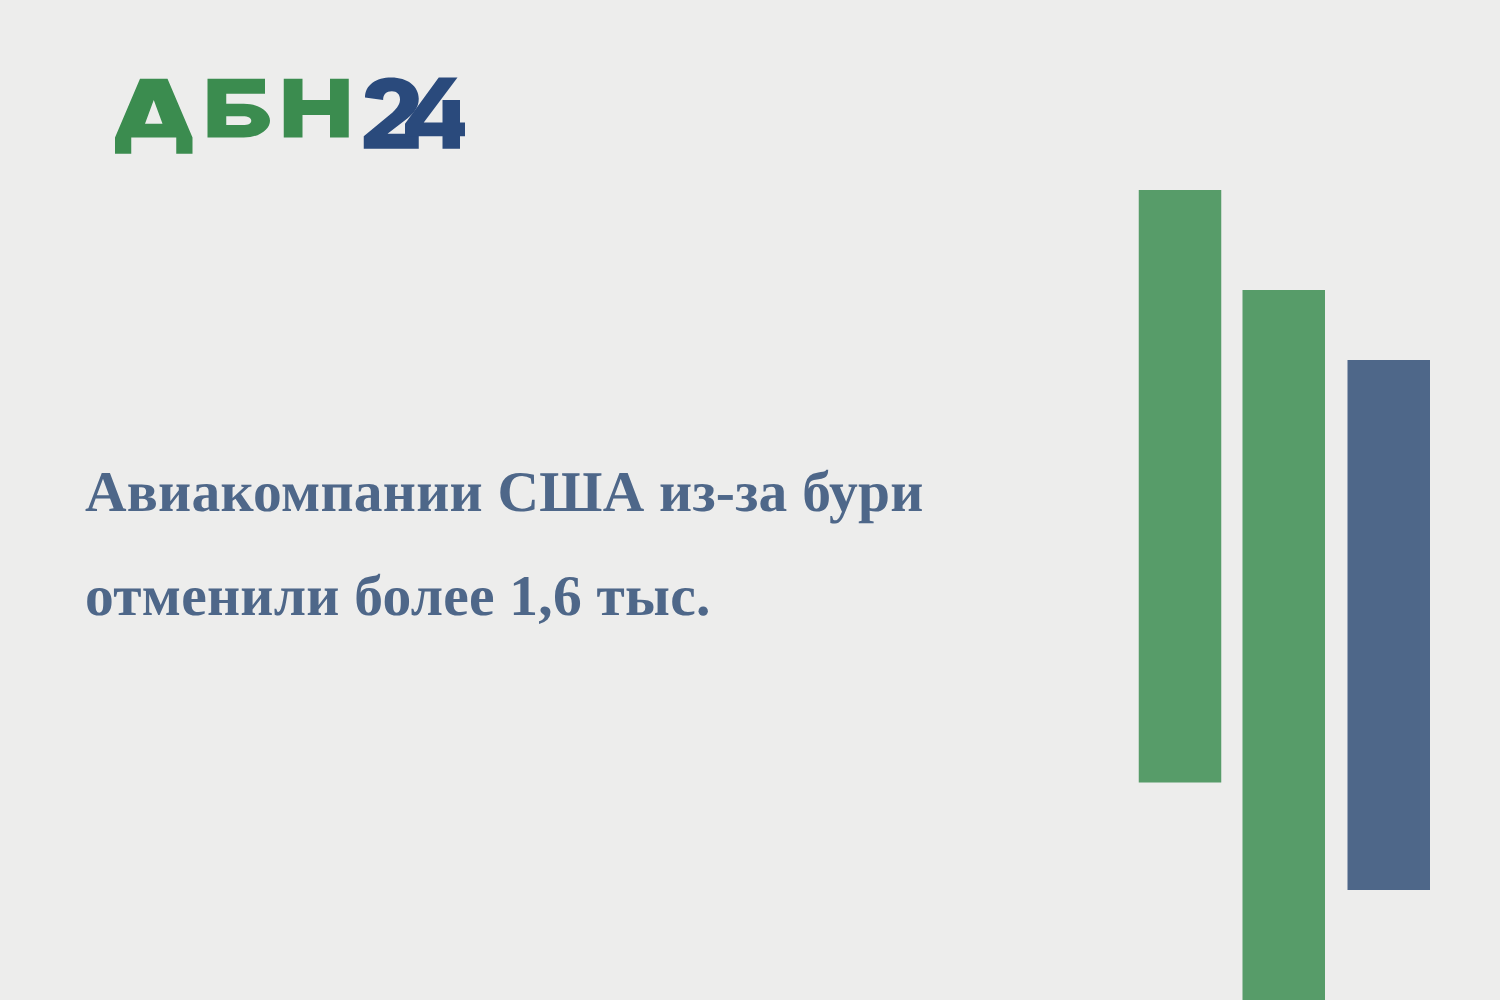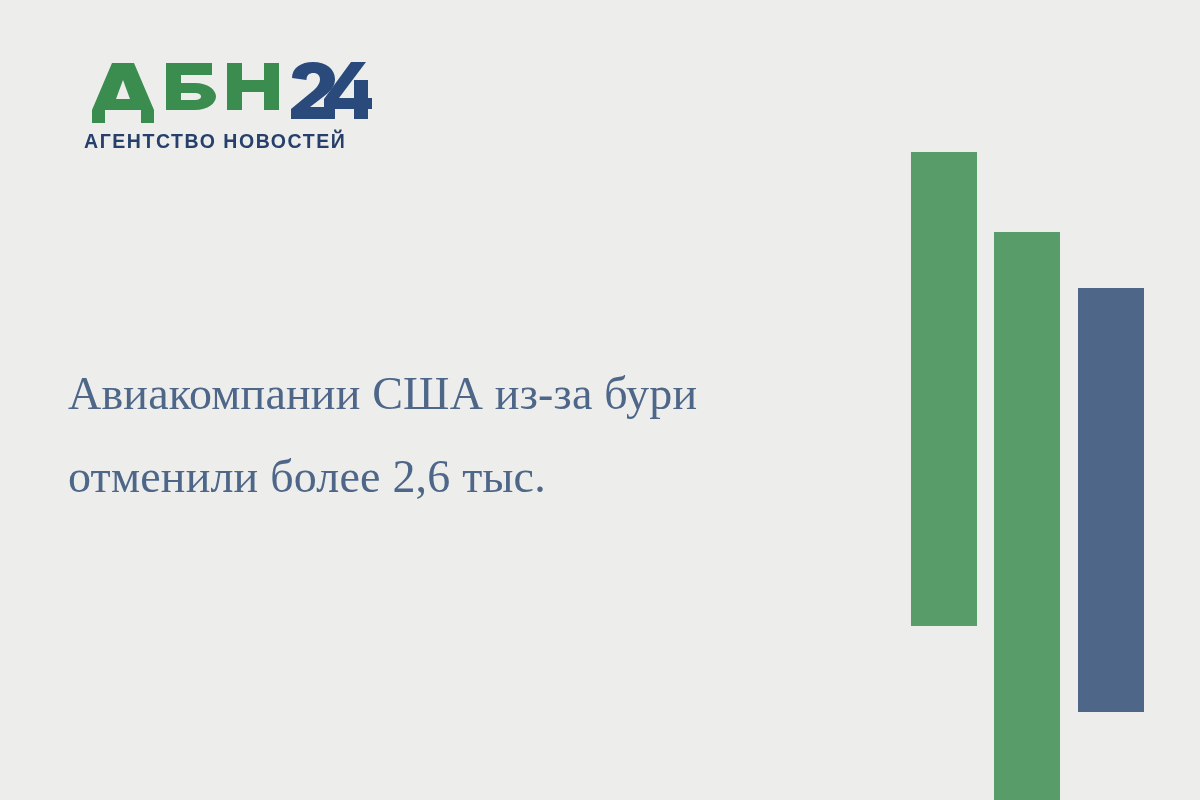--- a/index.html
+++ b/index.html
@@ -79,21 +79,21 @@
     white-space: nowrap;
   }
 
   
   .headline {
     position: absolute;
     left: 68px;
     top: 352px;
     width: 800px;
     font-family: "Liberation Serif", "DejaVu Serif", serif;
-    font-weight: 400;
+    font-weight: 700;
     font-size: 46px;
     line-height: 83px;
     color: #4e6789;
     letter-spacing: 0.2px;
   }
   .headline-line {
     display: block;
     white-space: nowrap;
   }
 </style>
@@ -120,21 +120,20 @@
 
       <path d="M145 5 L160 5 L160 22 L182 22 L182 5 L197 5 L197 52 L182 52 L182 34 L160 34 L160 52 L145 52 Z" fill="#3b8c4f"></path>
 
       <path d="M210 20 C210 10 219 4 231 4 C244 4 253 11 253 21
                C253 28 249 33 241 39 L228 49 L253 49 L253 61 L209 61 L209 51
                L232 32 C236 28 238 25 238 21.5 C238 17.5 235.5 15 231.5 15
                C227 15 224.5 17.5 224.5 22 Z" fill="#2a4a7c"></path>
 
       <path d="M284 4 L269 4 L242 41 L242 51 L272 51 L272 61 L286 61 L286 51 L293 51 L293 40 L286 40 L286 22 L272 22 L272 40 L257 40 Z" fill="#2a4a7c"></path>
     </svg>
-    <div class="logo-tagline">АГЕНТСТВО НОВОСТЕЙ</div>
   </div>
 
   <div class="headline">
     <span class="headline-line">Авиакомпании США из-за бури</span>
-    <span class="headline-line">отменили более 2,6 тыс.</span>
+    <span class="headline-line">отменили более 1,6 тыс.</span>
   </div>
 
 </div>
 
 </body></html>

